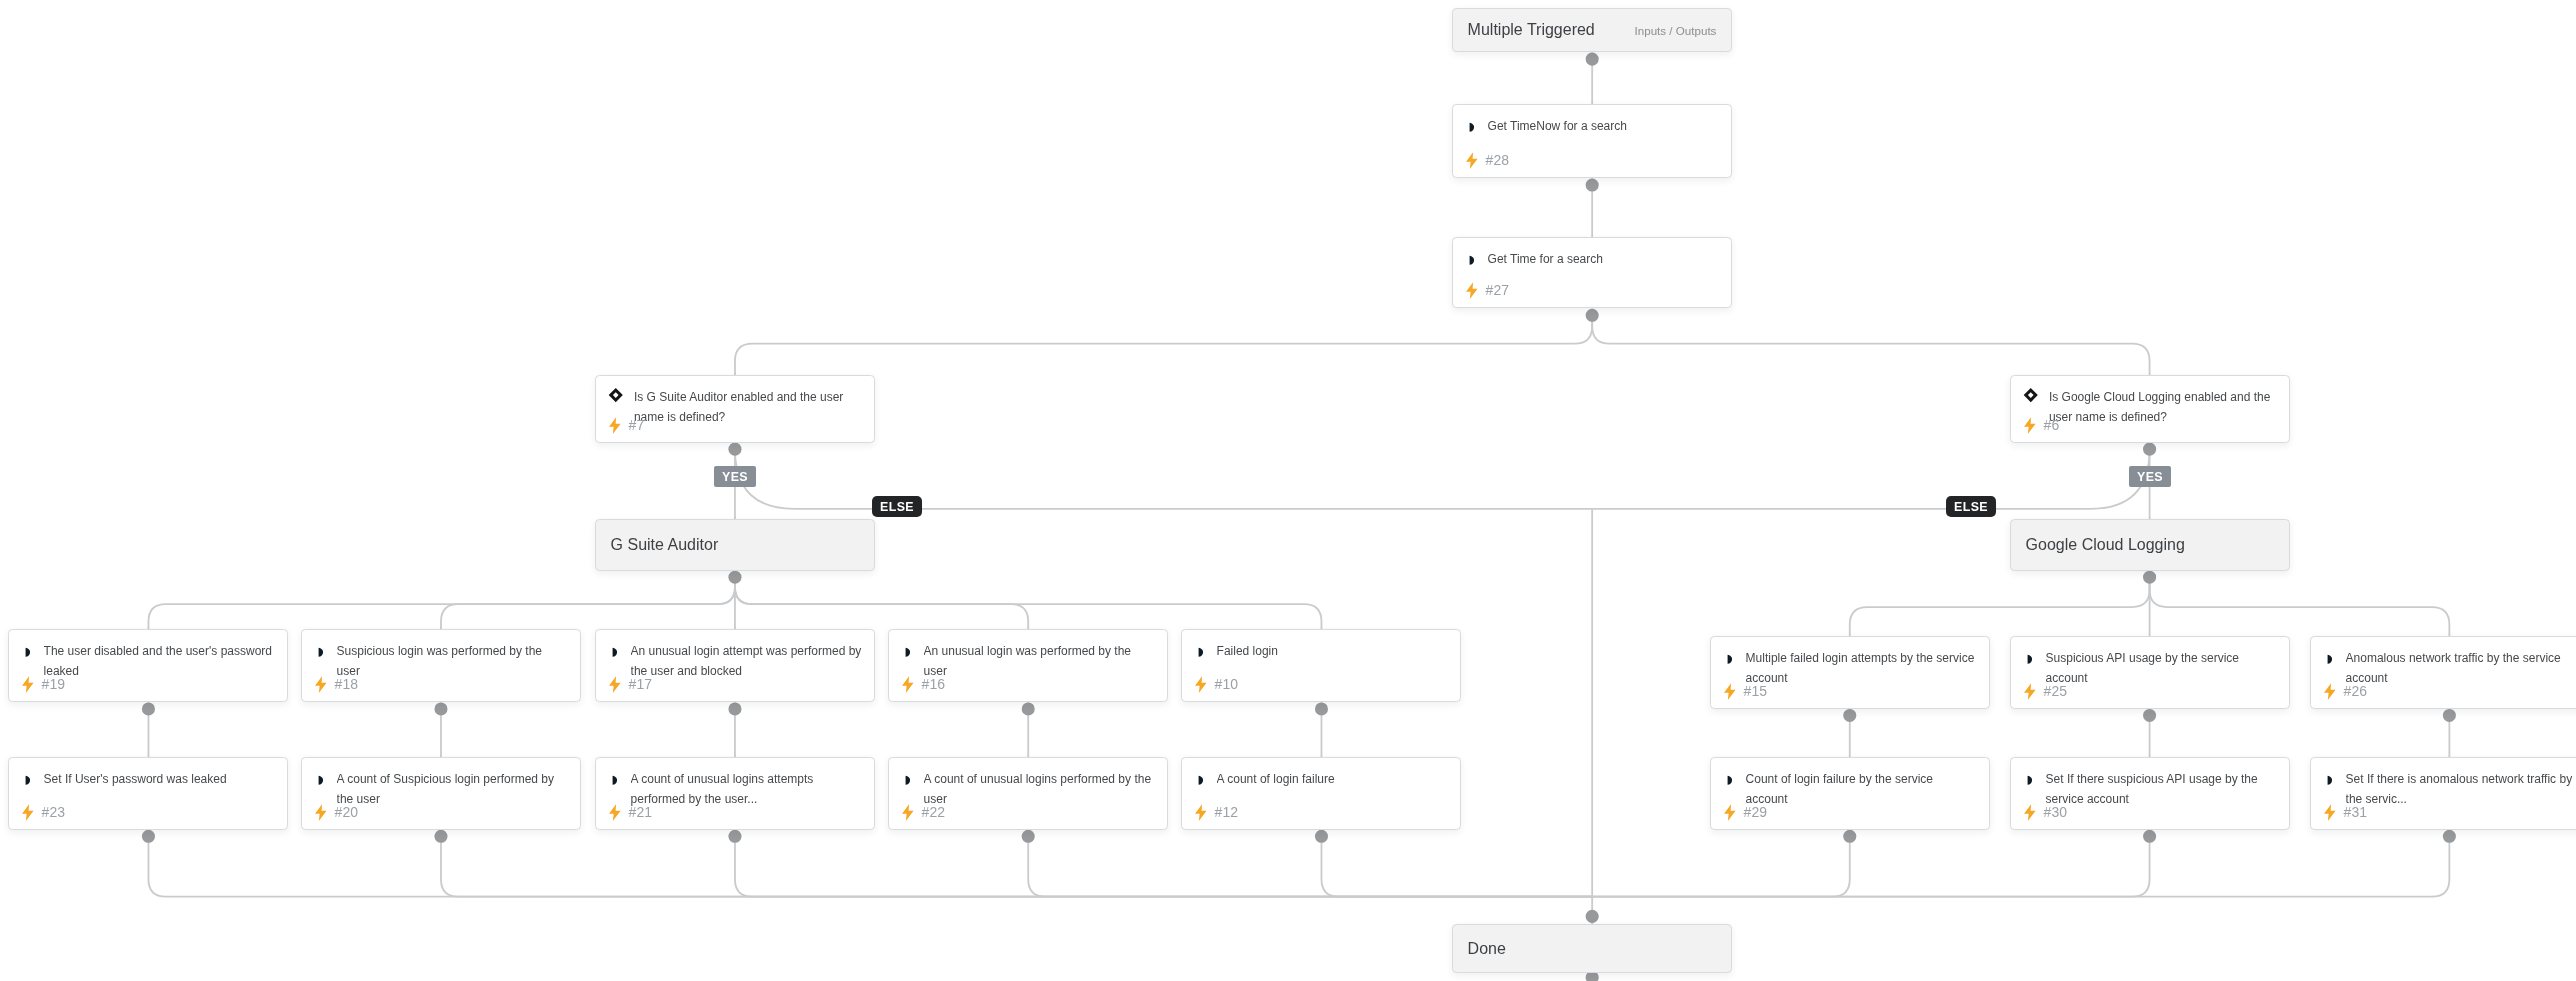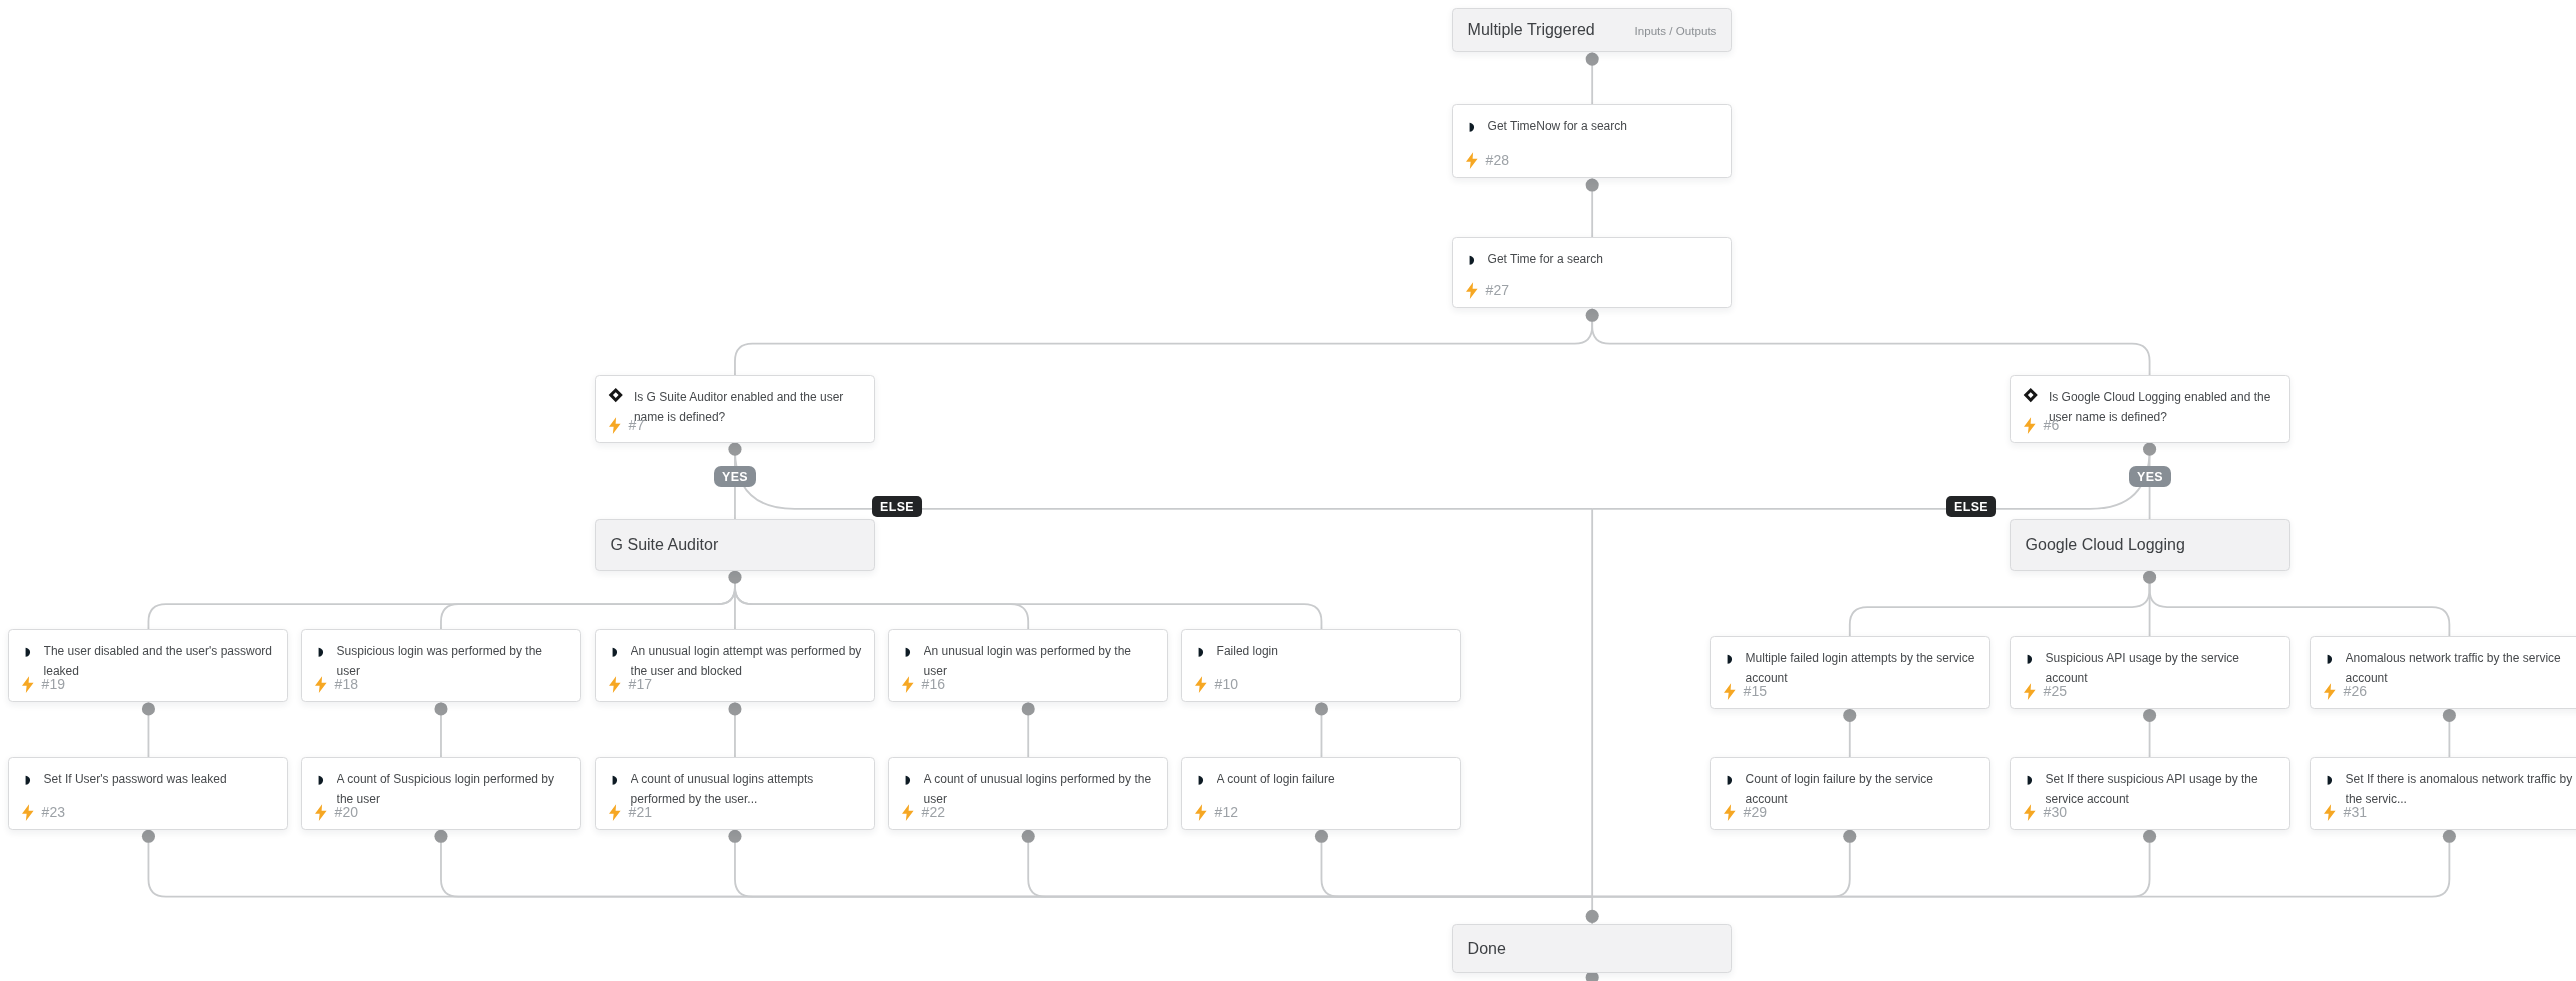--- a/index.html
+++ b/index.html
@@ -28,21 +28,21 @@
     position:absolute; display:flex; align-items:center;
     background:var(--section-bg,#f2f2f3); border:1.5px solid var(--node-border,#d9dadc);
     border-radius:4.4px; box-shadow:0 2.9px 7.3px rgba(31,45,61,.07);
     padding:0 14.6px; font-size:16px; color:#3e4144;
   }
   .section .aux { margin-left:auto; font-size:11.6px; color:#8b8f93; }
 
   .badge {
     position:absolute; transform:translateX(-50%);
     color:#fff; font-weight:bold; font-size:12.4px; letter-spacing:0.4px;
-    padding:3.6px 8px; border-radius:7px; white-space:nowrap;
+    padding:3.6px 8px; border-radius:2px; white-space:nowrap;
   }
   .badge.yes  { background:var(--badge-yes-bg,#878e95); }
   .badge.else { background:var(--badge-else-bg,#222426); border-radius:5px; }
 </style>
 </head>
 <body>
 
 <div class="canvas">
 
   <svg class="wires" width="2576" height="982" viewBox="0 0 3540 1349">

